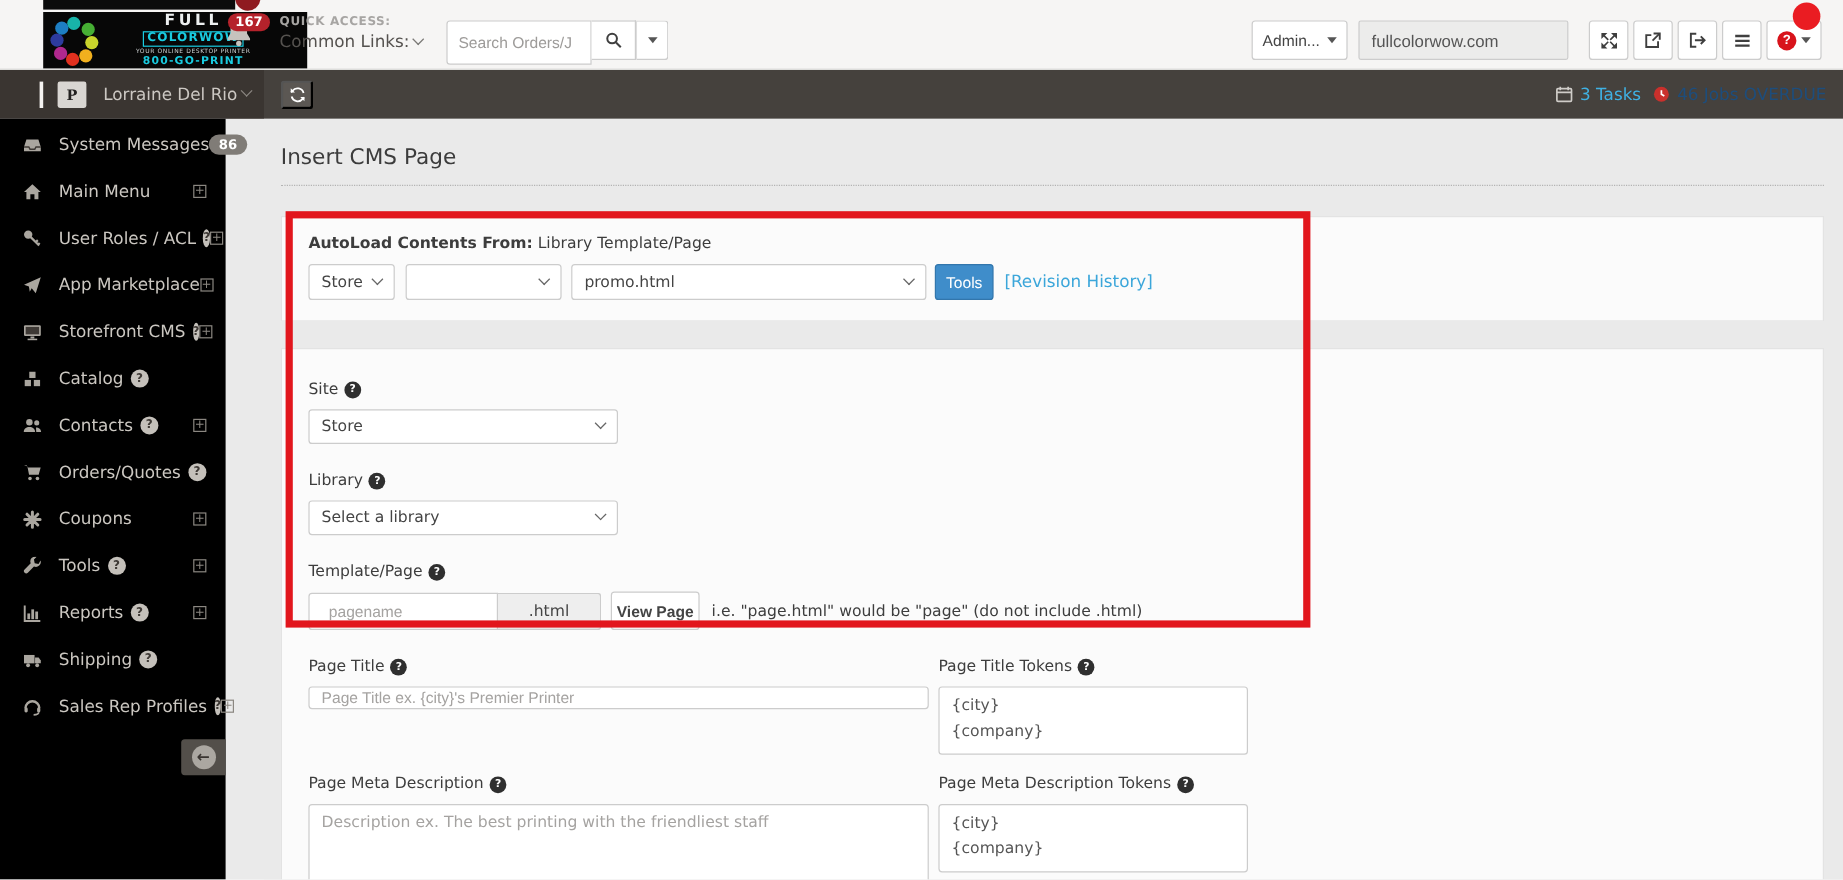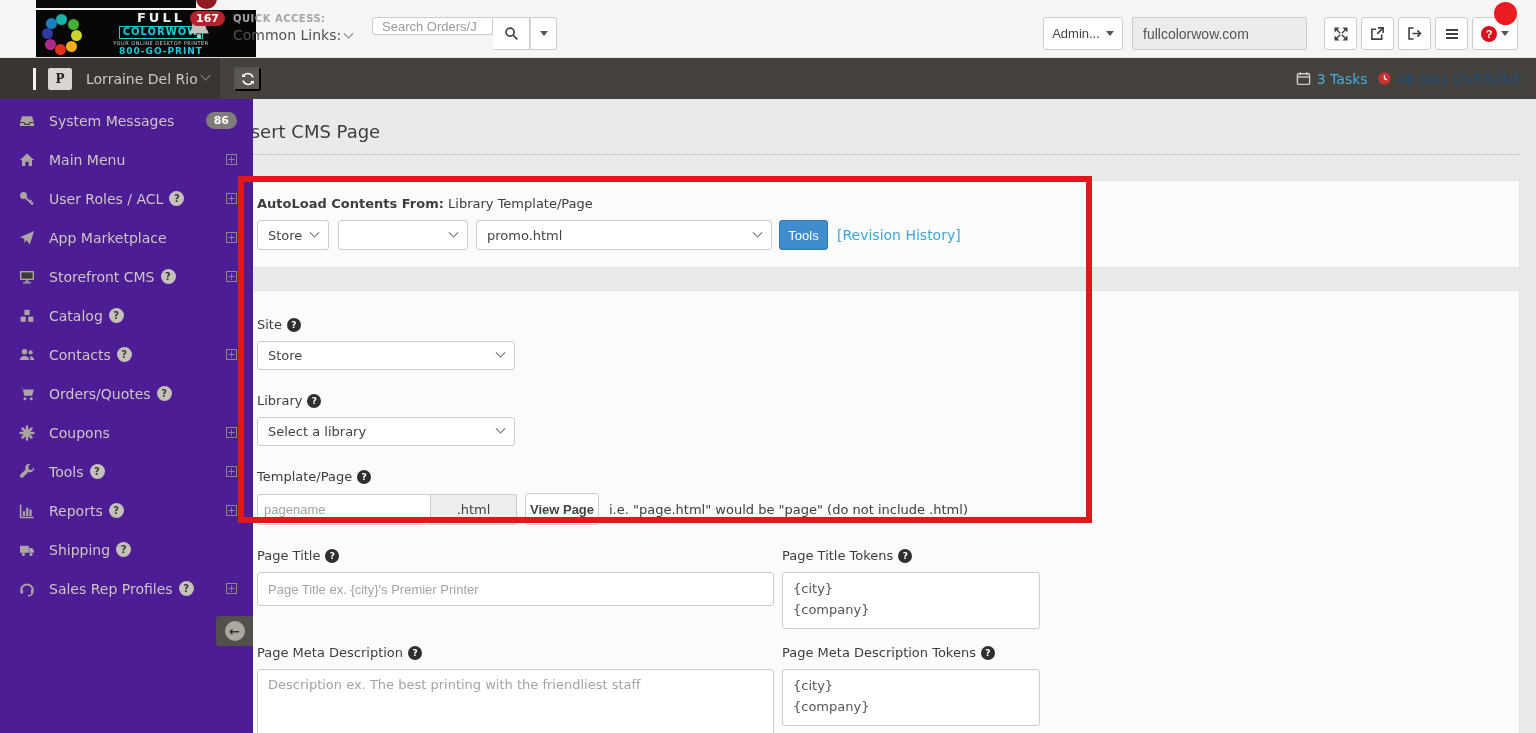--- a/index.html
+++ b/index.html
@@ -21,21 +21,21 @@
   .bell-wrap { position:absolute; left:184px; top:12px; width:36px; height:36px; }
   .bell-badge { position:absolute; top:-1px; left:6px; background:#b5222b; color:#fff; font-size:11px; font-weight:bold; padding:1px 6px; border-radius:9px; z-index:2; }
   .top-red-arc { position:absolute; left:196px; top:-12px; width:21px; height:21px; border-radius:50%; background:#8f1a20; z-index:1; }
 
   .quick { position:absolute; left:233px; top:13px; }
   .quick .qa { font-size:10px; letter-spacing:.5px; color:#a7a5a3; font-weight:bold; }
   .quick .cl { font-size:14px; color:#55524f; margin-top:3px; cursor:pointer; }
   .chev-dn { display:inline-block; width:7px; height:7px; border-right:1.6px solid #7a7875; border-bottom:1.6px solid #7a7875; transform:rotate(45deg) translate(-2px,-2px); margin-left:4px; }
 
   .search-group { position:absolute; left:372px; top:17px; height:33px; display:flex; }
-  .search-input { width:121px; height:18px; border:1px solid #ccc; border-radius:3px 0 0 3px; padding:0 9px; font-size:13px; color:#be185d; background:#fff; outline:none; }
+  .search-input { width:121px; height:37px; border:1px solid #ccc; border-radius:3px 0 0 3px; padding:0 9px; font-size:13px; color:#be185d; background:#fff; outline:none; }
   .search-input::placeholder { color:#9d9b99; }
   .search-btn { width:37px; height:33px; background:#fff; border:1px solid #ccc; border-left:none; display:flex; align-items:center; justify-content:center; cursor:pointer; }
   .search-caret-btn { width:27px; height:33px; background:#fff; border:1px solid #ccc; border-left:1px solid #ddd; border-radius:0 3px 3px 0; display:flex; align-items:center; justify-content:center; cursor:pointer; }
   .caret { display:inline-block; width:0; height:0; border-left:4px solid transparent; border-right:4px solid transparent; border-top:5px solid #555; }
 
   .top-right { position:absolute; left:1043px; top:17px; display:flex; align-items:center;justify-content:space-between; }
   .admin-btn { height:33px; width:80px; background:#fff; border:1px solid #ccc; border-radius:3px; font-size:13px; color:#444; display:flex; align-items:center; justify-content:center; gap:6px; cursor:pointer; }
   .domain-input { height:33px; width:175px; margin-left:9px; background:#ececeb; border:1px solid #ccc; border-radius:2px; color:#555; font-size:14px; padding:0 10px; }
   .iconbar { display:flex; margin-left:17px; gap:4px; }
   .icon-btn { width:33px; height:33px; background:#fff; border:1px solid #ccc; border-radius:3px; display:flex; align-items:center; justify-content:center; cursor:pointer; }
@@ -55,21 +55,21 @@
   .crumbs { margin-left:14px; font-size:14px; color:#a39f9a; }
   .crumbs .sep { color:#7d7975; margin:0 7px; }
   .crumbs .cur { color:#e9e6e2; }
   .crumb-link { cursor:pointer; }
   .tasksbar { margin-left:auto; margin-right:14px; display:flex; align-items:center; font-size:14px; }
   .tasks-link { color:#3fb1e3; margin-left:6px; cursor:pointer; }
   .overdue-link { color:#1d4d7c; margin-left:6px; cursor:pointer; }
   .clock-wrap { margin-left:9px; display:flex; }
 
   
-  .sidebar { position:absolute; left:0; top:99px; width:253px; height:634px; background:#4c1d95; z-index:4; }
+  .sidebar { position:absolute; left:0; top:99px; width:188px; height:634px; background:#000000; z-index:4; }
   .side-item { height:39px; display:flex; align-items:center; padding:0 16px 0 18px; cursor:pointer; }
   .side-item:first-child { margin-top:2px; }
   .sicon { width:18px; height:16px; flex:0 0 18px; display:flex; align-items:center; justify-content:center; }
   .sicon svg { width:16px; height:16px; fill:#aaa69f; }
   .slabel { color:#cbc7c1; font-size:14px; margin-left:13px; white-space:nowrap; }
   .shelp { width:15px; height:15px; border-radius:50%; background:#c4c0ba; color:#3e3935; font-size:10px; font-weight:bold; display:inline-flex; align-items:center; justify-content:center; margin-left:6px; }
   .sright { margin-left:auto; display:flex; align-items:center; }
   .sbadge { background:#807c77; color:#fff; font-size:11px; font-weight:bold; border-radius:9px; padding:2px 8px; }
   .sexpand { width:11px; height:11px; border:1px solid #8b8781; color:#8b8781; font-size:10px; line-height:9px; text-align:center; display:inline-block; }
   .collapse-btn { position:absolute; right:0; top:517px; width:37px; height:30px; background:#534f4a; border-radius:3px 0 0 3px; display:flex; align-items:center; justify-content:center; cursor:pointer; }
@@ -92,30 +92,30 @@
   .sel-lib-sm { width:130px; margin-left:9px; }
   .sel-page-sm { width:296px; margin-left:8px; }
   .load-btn { height:30px; width:49px; margin-left:7px; background:#3f8dca; border:1px solid #3276ac; border-radius:3px; color:#fff; font-size:13px; cursor:pointer; }
   .rev-link { color:#3ba6da; font-size:14px; margin-left:9px; cursor:pointer; }
 
   .panel-form { margin-top:22px; height:520px; padding:26px 22px; }
   .flabel { font-size:13px; color:#3d3d3d; margin-bottom:9px; display:flex; align-items:center; gap:5px; }
   .chelp { width:14px; height:14px; border-radius:50%; background:#2f2f2f; color:#fff; font-size:9px; font-weight:bold; display:inline-flex; align-items:center; justify-content:center; }
   .sel-md { width:258px; height:29px; margin-bottom:23px; }
   .tp-row { display:flex; align-items:center; }
-  .tp-input { width:174px; height:31px; border:1px solid #ccc; border-radius:3px 0 0 3px; padding:0 6px; font-size:13px; color:#555; outline:none; }
+  .tp-input { width:158px; height:31px; border:1px solid #ccc; border-radius:3px 0 0 3px; padding:0 16px; font-size:13px; color:#555; outline:none; }
   .tp-input::placeholder { color:#a5a3a1; }
   .tp-addon { width:86px; height:31px; background:#eee; border:1px solid #ccc; border-left:none; display:flex; align-items:center; justify-content:center; color:#444; font-size:13px; border-radius:0 3px 3px 0; }
   .viewpage-btn { height:32px; width:74px; margin-left:8px; background:#fff; border:1px solid #ccc; border-radius:3px; color:#444; font-size:13px; cursor:pointer;font-weight:bold; }
   .tp-hint { margin-left:10px; font-size:13px; color:#3d3d3d; }
 
   .two-col { display:flex; gap:8px; margin-top:23px; }
   .col-left { width:517px; }
   .col-right { width:258px; }
-  .txt-input { width:100%; height:19px; border:1px solid #ccc; border-radius:3px; padding:16px 10px; font-size:13px; color:#555; outline:none; background:#fff; }
+  .txt-input { width:100%; height:19px; border:1px solid #ccc; border-radius:3px; padding:1px 10px; font-size:13px; color:#555; outline:none; background:#fff; }
   .txt-input::placeholder { color:#a5a3a1; }
   .tokens-area { width:258px; height:57px; border:1px solid #ccc; border-radius:3px; padding:6px 10px; font-size:13px; color:#555; font-family:inherit; line-height:1.6; resize:none; background:#fff; outline:none; }
   .meta-area { width:517px; height:110px; border:1px solid #ccc; border-radius:3px; padding:7px 10px; font-size:13px; color:#555; font-family:inherit; resize:both; background:#fff; outline:none; }
   .meta-area::placeholder { color:#a5a3a1; }
 
   .red-overlay { position:absolute; left:238px; top:176px; width:854px; height:347px; border:6px solid #e2161d; z-index:20; pointer-events:none; }
 </style>
 </head>
 <body>
 

